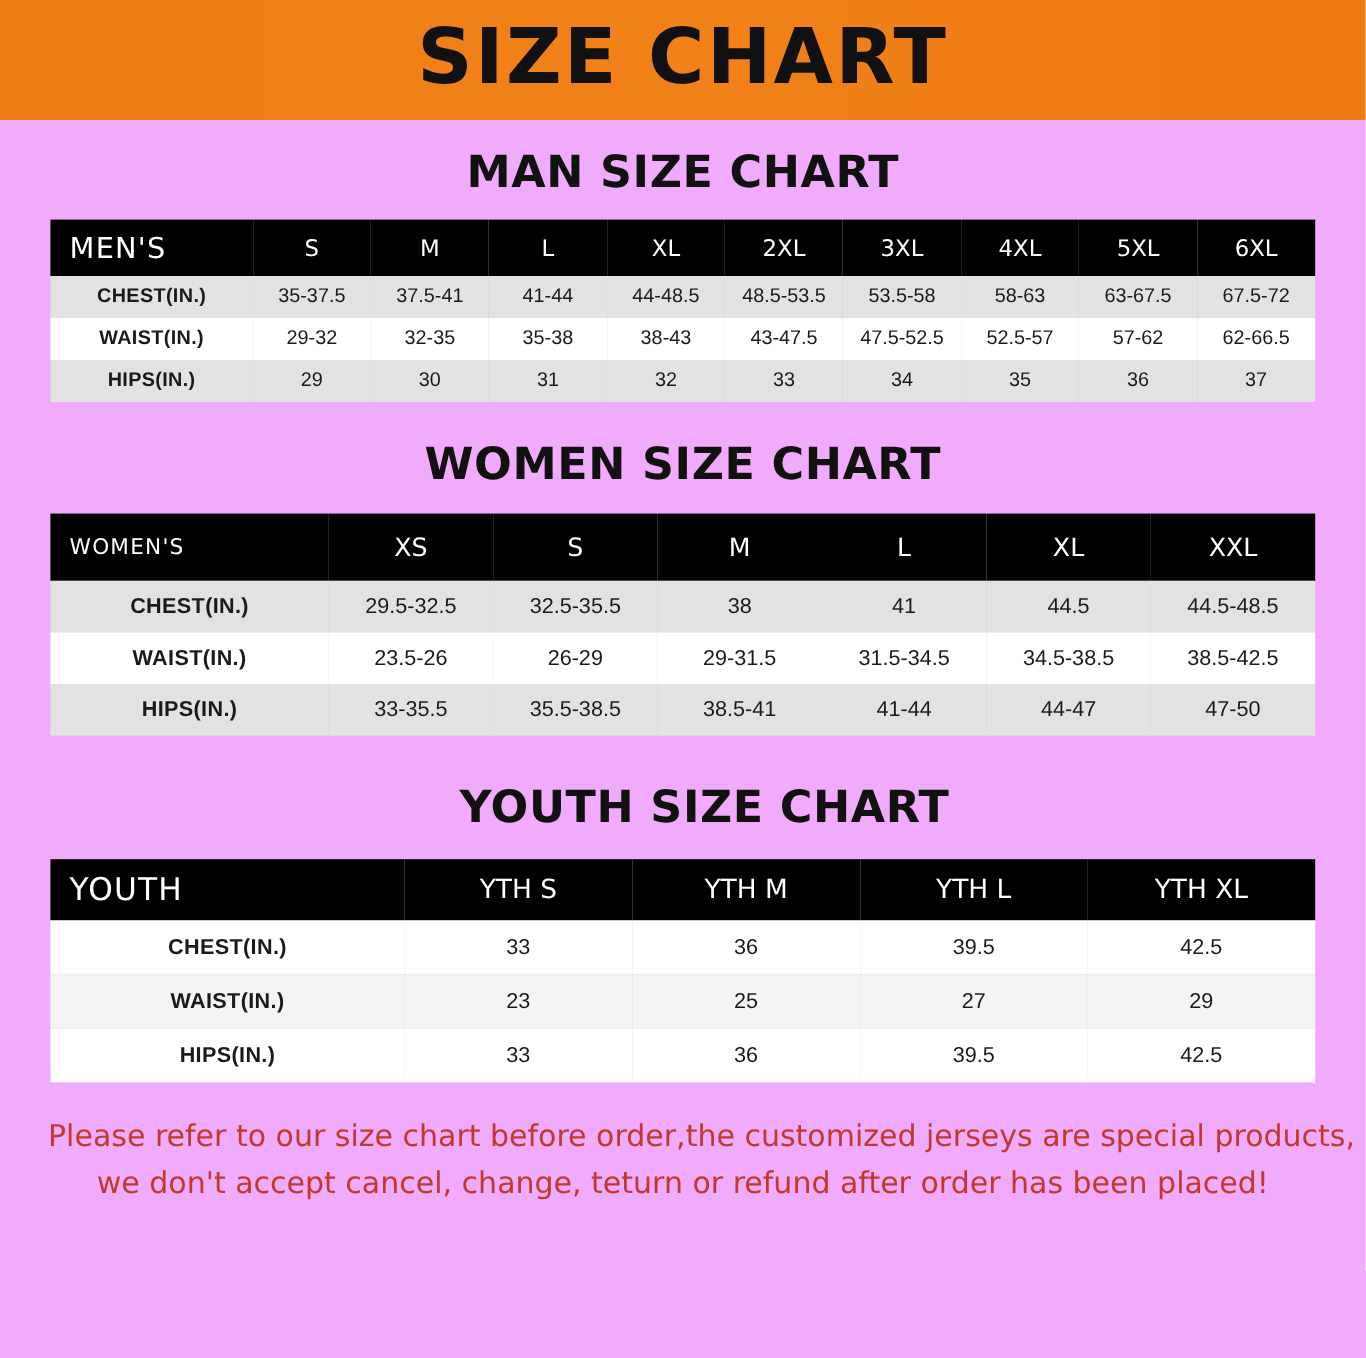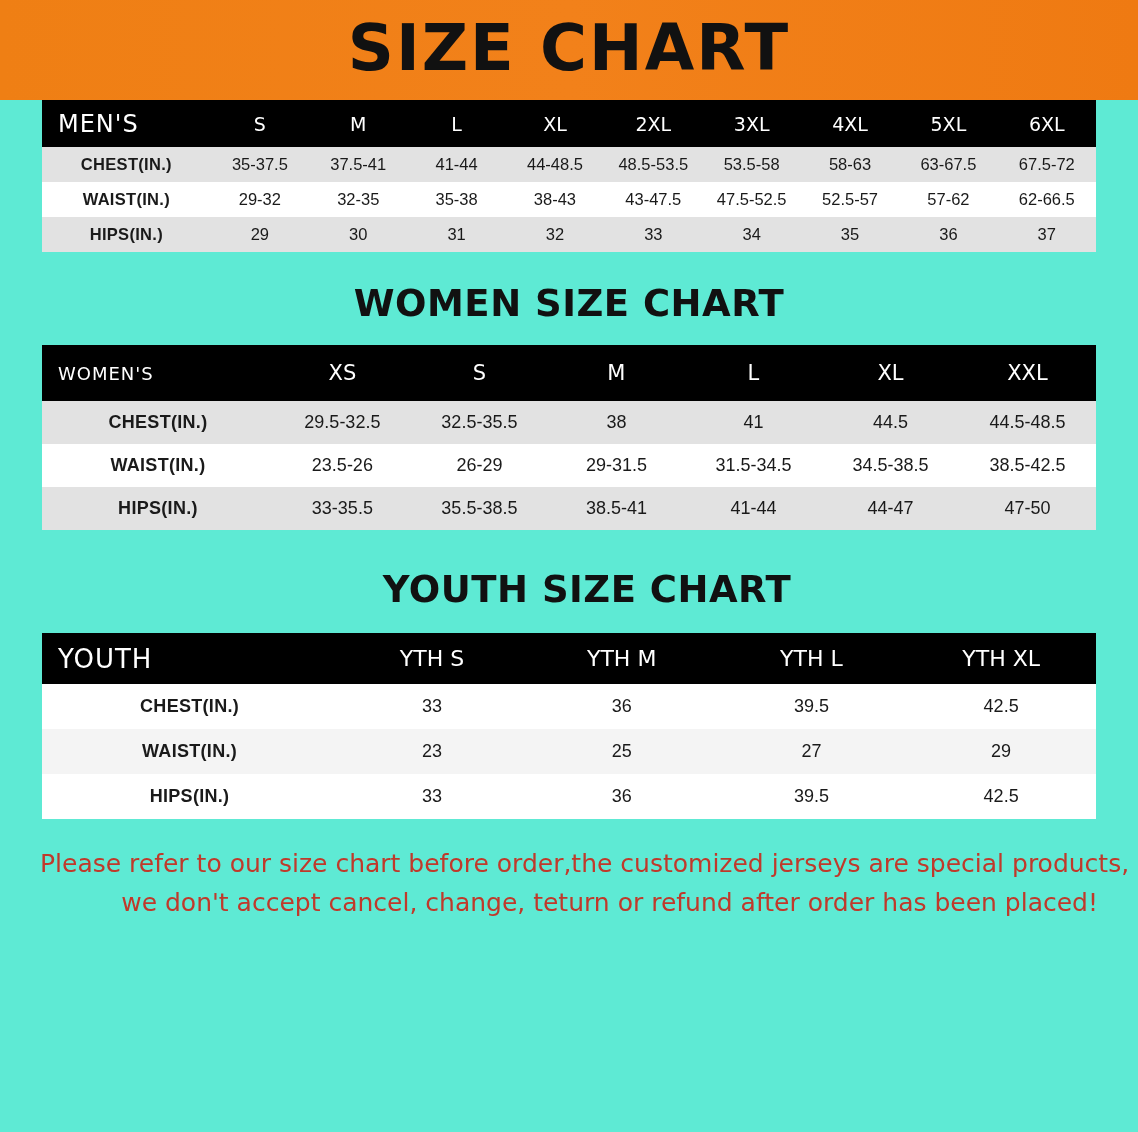--- a/index.html
+++ b/index.html
@@ -11,21 +11,21 @@
     height: 1132px;
     background: #ffffff;
     font-family: "Liberation Sans", sans-serif;
     overflow: hidden;
   }
 
   .page {
     position: relative;
     width: 1138px;
     height: 1132px;
-    background: #5eead4;
+    background: #f0abfc;
   }
 
   
   .banner {
     height: 100px;
     background: #f07c1c;
     background: linear-gradient(90deg, #ef7f14 0%, #f2811a 50%, #ef7a12 100%);
     display: flex;
     align-items: center;
     justify-content: center;
@@ -132,33 +132,34 @@
   #youth-table tbody td.rowlabel { text-align: center; font-size: 18px; }
 
   
   .note {
     margin-top: 26px;
     padding: 0 40px;
     color: #c0392b;
     font-family: "DejaVu Sans", sans-serif;
     font-size: 25px;
     line-height: 1.55;
-    text-align: right;
+    text-align: center;
   }
   .note-line { display: block; white-space: nowrap; }
 </style>
 </head>
 <body>
 
 <div class="page">
 
   <div class="banner">
     <div class="banner-title">SIZE CHART</div>
   </div>
 
+  <div class="section-title title-man">MAN SIZE CHART</div>
   <div class="tbl-wrap">
     <table class="size-table" id="man-table">
       <colgroup>
         <col style="width:16%">
         <col style="width:9.33%">
           <col style="width:9.33%">
           <col style="width:9.33%">
         <col style="width:9.33%">
           <col style="width:9.33%">
           <col style="width:9.33%">

